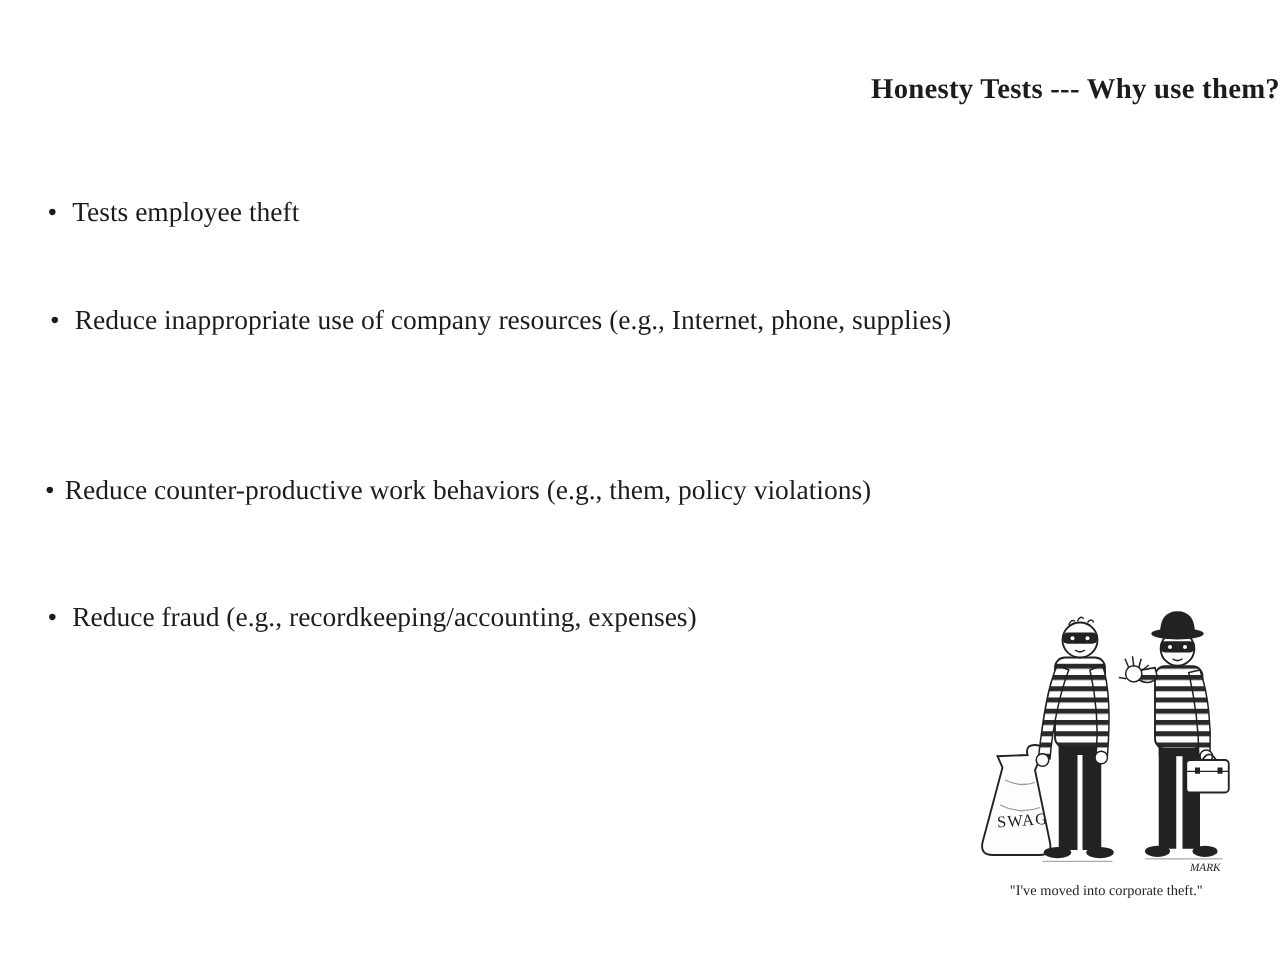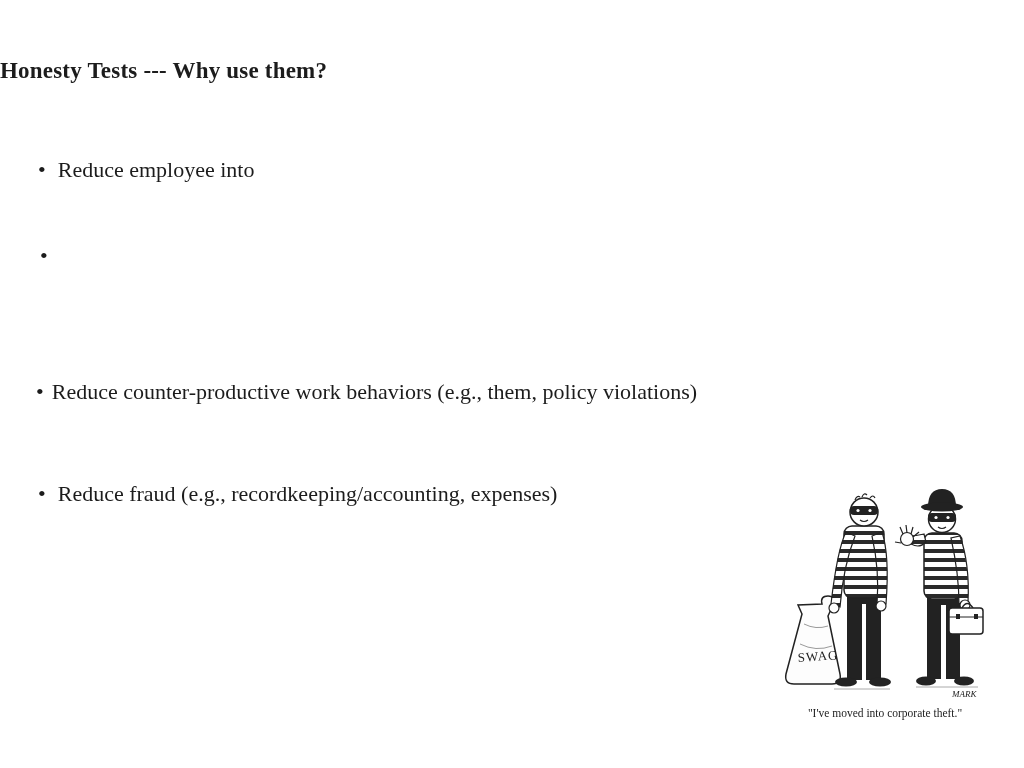--- a/index.html
+++ b/index.html
@@ -2,21 +2,21 @@
 <html><head>
 <meta charset="utf-8">
 <style>
   html,body{margin:0;padding:0;}
   body{
     width:1024px;height:768px;background:#ffffff;
     font-family:"Liberation Serif","DejaVu Serif",serif;color:#1c1c1c;
   }
   .slide{position:relative;width:1024px;height:768px;background:#ffffff;overflow:hidden;}
   .title{
-    position:absolute;top:58px;left:0;width:100%;text-align:left;
+    position:absolute;top:58px;left:0;width:100%;text-align:right;
     font-size:23px;font-weight:bold;letter-spacing:.2px;margin:0;
   }
   .bullet{position:absolute;display:flex;font-size:22px;line-height:1.5;}
   .bullet .dot{flex:0 0 auto;margin-right:12px;}
   .b1{top:153px;left:38px;}
   .b2{top:239px;left:40px;width:838px;}
   .b3{top:375px;left:36px;}
   .b3 .dot{margin-right:8px;}
   .b4{top:477px;left:38px;}
   .cartoon{position:absolute;left:776px;top:486px;width:218px;height:218px;}
@@ -28,25 +28,26 @@
 </style>
 </head>
 <body>
 
 <div class="slide">
 
   <h1 class="title">Honesty Tests --- Why use them?</h1>
 
   <div class="bullet b1">
     <span class="dot">•</span>
-    <span>Reduce employee into</span>
+    <span>Tests employee theft</span>
   </div>
 
   <div class="bullet b2">
     <span class="dot">•</span>
+    <span>Reduce inappropriate use of company resources (e.g., Internet, phone, supplies)</span>
   </div>
 
   <div class="bullet b3">
     <span class="dot">•</span>
     <span>Reduce counter-productive work behaviors (e.g., them, policy violations)</span>
   </div>
 
   <div class="bullet b4">
     <span class="dot">•</span>
     <span>Reduce fraud (e.g., recordkeeping/accounting, expenses)</span>

